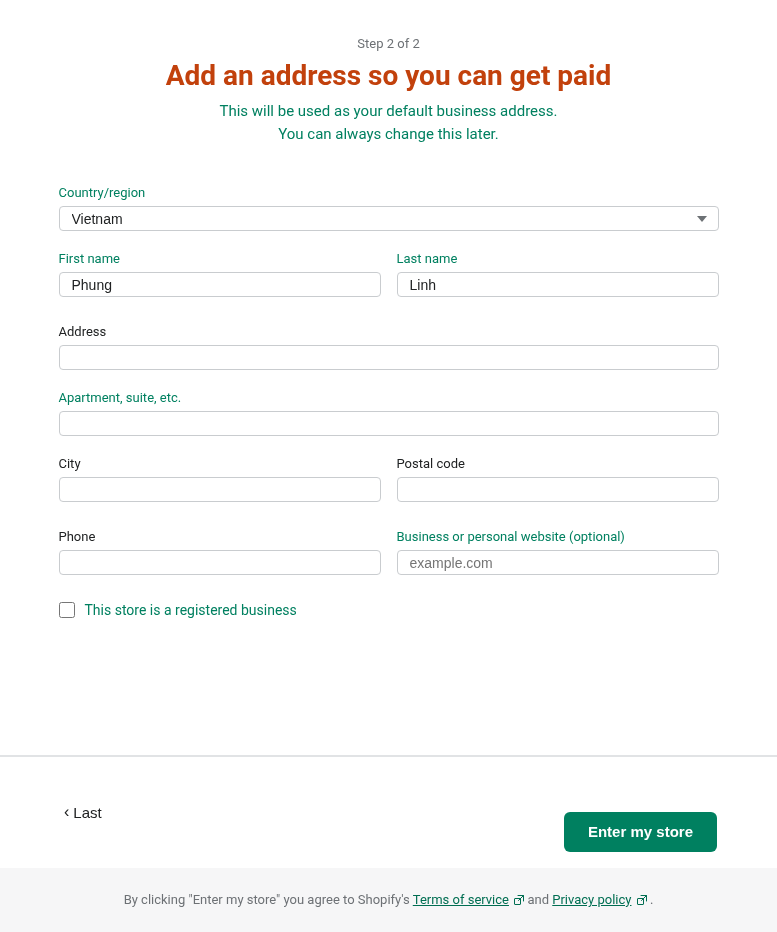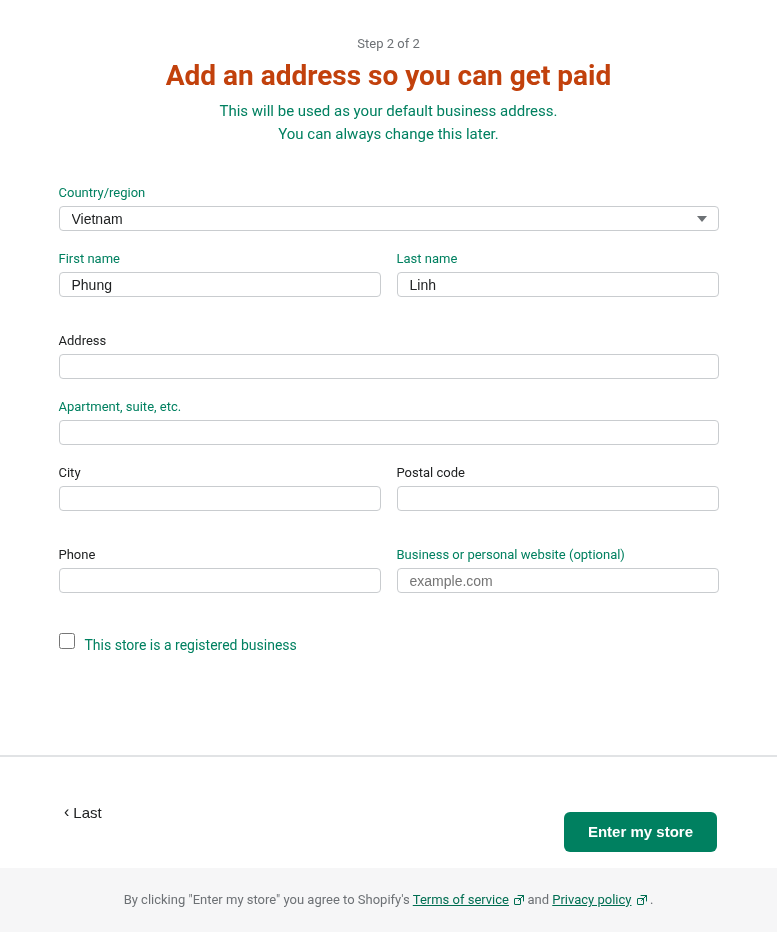--- a/index.html
+++ b/index.html
@@ -59,21 +59,21 @@
     }
 
     .form-row {
       display: flex;
       gap: 16px;
       margin-bottom: 20px;
     }
 
     .form-row .form-group {
       flex: 1;
-      margin-bottom: 16px;
+      margin-bottom: 7px;
     }
 
     label {
       display: block;
       font-size: 13px;
       color: #008060;
       margin-bottom: 6px;
       font-weight: 400;
     }
 
@@ -263,21 +263,21 @@
         <input type="text" id="phone" value="" style="">
       </div>
       <div class="form-group">
         <label for="website">Business or personal website (optional)</label>
         <input type="text" id="website" placeholder="example.com" style="">
       </div>
     </div>
 
     <div class="checkbox-group">
       <input type="checkbox" id="registered-business" style="">
-      <label for="registered-business" class="checkbox-label" style="margin-bottom:0;cursor:pointer;margin-top:8px;">This store is a registered business</label>
+      <label for="registered-business" class="checkbox-label" style="margin-bottom:0;cursor:pointer;">This store is a registered business</label>
     </div>
 
   </div>
 </div>
 
 <div class="divider"></div>
 
 <div class="footer-actions">
   <button class="back-button">
     <span class="chevron-left">‹</span>

